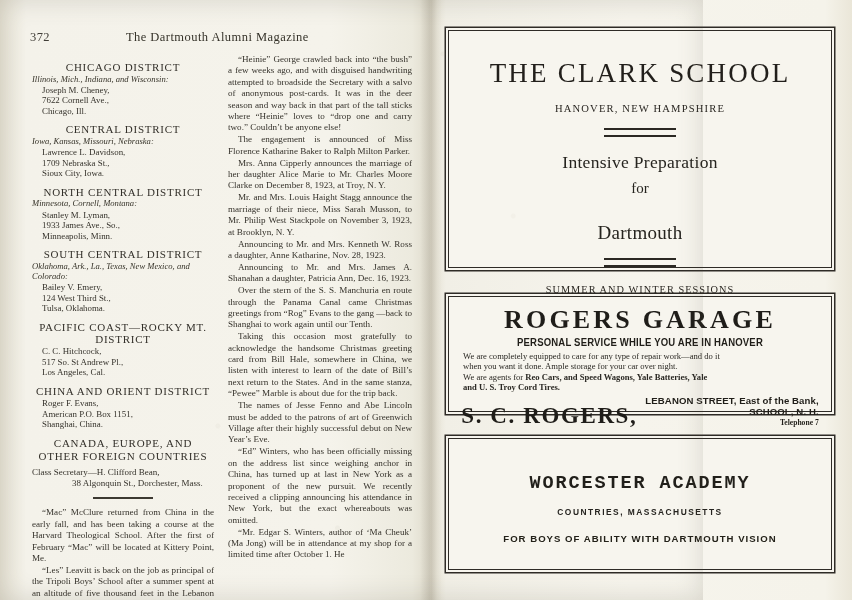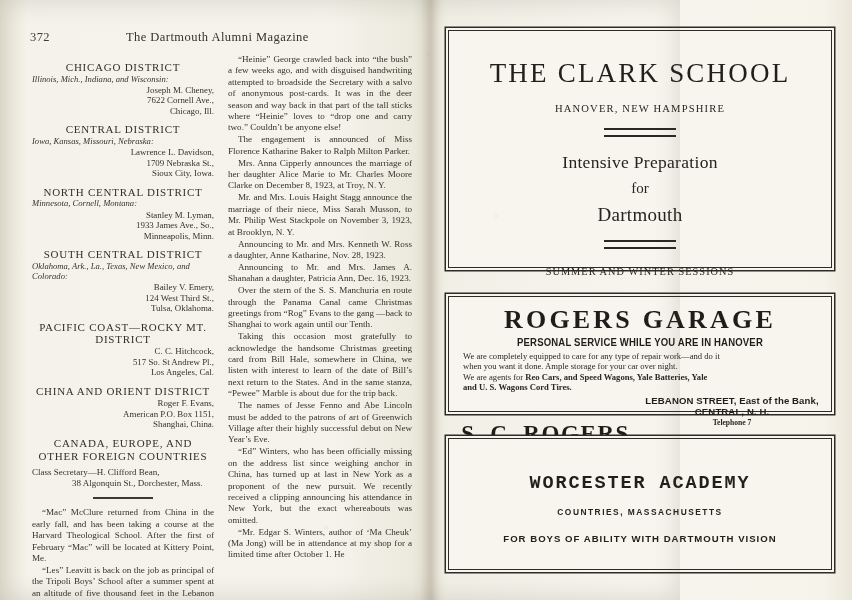--- a/index.html
+++ b/index.html
@@ -11,20 +11,21 @@
     width: 852px;
     height: 600px;
     overflow: hidden;
     font-family: "Liberation Serif", serif;
   }
   #spread {
     position: relative;
     width: 680px;
     height: 600px;
     background: #a21caf;
+    padding-left: 23px;
   }
 
   
   .page {
     position: absolute;
     top: 0;
     height: 600px;
     background: #f3f1e8;
   }
   #left-page {
@@ -124,21 +125,20 @@
     font-size: 8.6px;
     line-height: 1.16;
     margin: 0 0 0.5px 0;
     color: #363329;
   }
   .district-addr {
     font-size: 8.9px;
     line-height: 1.18;
     margin: 0 0 2px 10px;
     color: #35322b;
-    text-align: right;
   }
   .secretary {
     font-size: 9px;
     line-height: 1.2;
     margin: 4px 0 0 0;
     color: #35322b;
   }
   .secretary .sec-2 { display: block; margin-left: 40px; }
   #col-rule {
     width: 60px;
@@ -189,21 +189,21 @@
   }
   .dbl-rule {
     width: 72px;
     height: 5px;
     margin: 14px auto 0 auto;
     border-top: 2px solid #2b2823;
     border-bottom: 2px solid #2b2823;
   }
   #clark-line1 { margin-top: 15px; font-size: 17.5px; letter-spacing: 0.3px; }
   #clark-line2 { margin-top: 7px;  font-size: 15px; }
-  #clark-line3 { margin-top: 7px;  font-size: 19px; letter-spacing: 0.3px; }
+  #clark-line3 { margin-top: 25px;  font-size: 19px; letter-spacing: 0.3px; }
   #clark-sessions {
     margin-top: 17px;
     font-size: 10.3px;
     letter-spacing: 1.05px;
     color: #2a2722;
   }
 
   
   #rogers-name {
     margin-top: 8px;
@@ -238,23 +238,24 @@
   }
   #rogers-person {
     font-size: 23px;
     font-weight: 700;
     letter-spacing: 1.6px;
     color: #1f1d19;
     white-space: nowrap;
   }
   #rogers-addr-block {
     margin-left: 8px;
-    margin-bottom: 20px;
+    margin-bottom: 2px;
     font-family: "Liberation Sans", sans-serif;
     color: #201e19;
+    text-align: right;
   }
   #rogers-addr1 { font-size: 9.6px; font-weight: 700; letter-spacing: 0.1px; }
   #rogers-addr2 { font-size: 9.6px; font-weight: 700; letter-spacing: 0.1px; }
   #rogers-phone {
     font-family: "Liberation Serif", serif;
     font-size: 7.6px;
     font-weight: 700;
     margin-top: 1px;
   }
 
@@ -357,27 +358,27 @@
       <div id="clark-sessions">SUMMER AND WINTER SESSIONS</div>
     </div>
 
     <div class="ad" id="ad-rogers">
       <div id="rogers-name">ROGERS GARAGE</div>
       <div id="rogers-tag">PERSONAL SERVICE WHILE YOU ARE IN HANOVER</div>
       <div class="rogers-body">
         <div>We are completely equipped to care for any type of repair work—and do it</div>
         <div>when you want it done.   Ample storage for your car over night.</div>
         <div><span>We are agents for </span><b>Reo Cars, and Speed Wagons, Yale Batteries, Yale</b></div>
-        <div><b>and U. S. Wagons Cord Tires.</b></div>
+        <div><b>and U. S. Troy Cord Tires.</b></div>
       </div>
       <div id="rogers-footer">
         <div id="rogers-person">S.  C.  ROGERS,</div>
         <div id="rogers-addr-block">
           <div id="rogers-addr1">LEBANON STREET, East of the Bank,</div>
-          <div id="rogers-addr2">CENTRAL, N. H.</div>
+          <div id="rogers-addr2">SCHOOL, N. H.</div>
           <div id="rogers-phone">Telephone 7</div>
         </div>
       </div>
     </div>
 
     <div class="ad" id="ad-worcester">
       <div id="worc-name">WORCESTER ACADEMY</div>
       <div id="worc-loc">COUNTRIES, MASSACHUSETTS</div>
       <div id="worc-motto">FOR BOYS OF ABILITY WITH DARTMOUTH VISION</div>
     </div>

